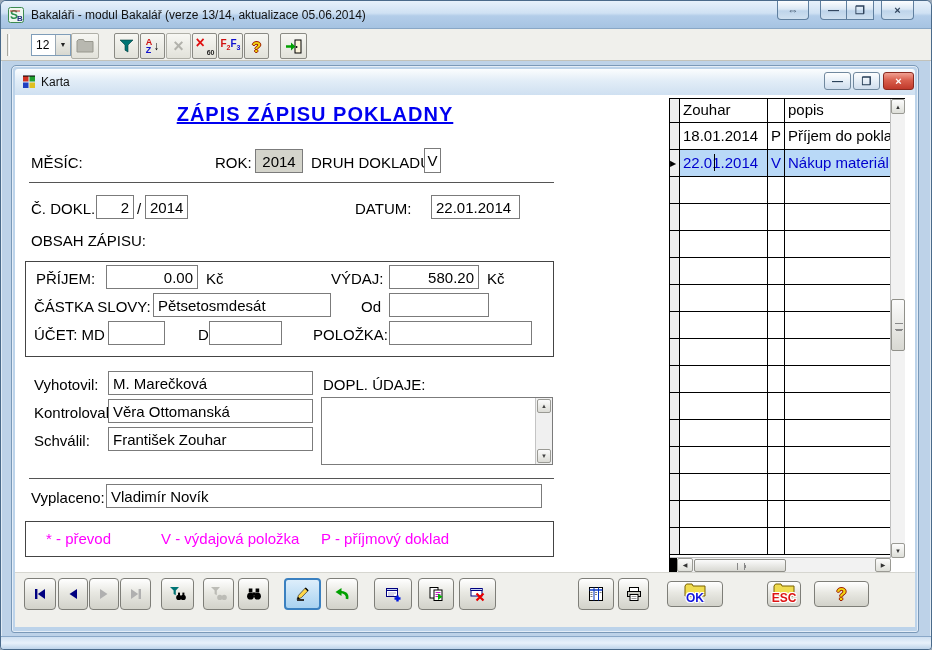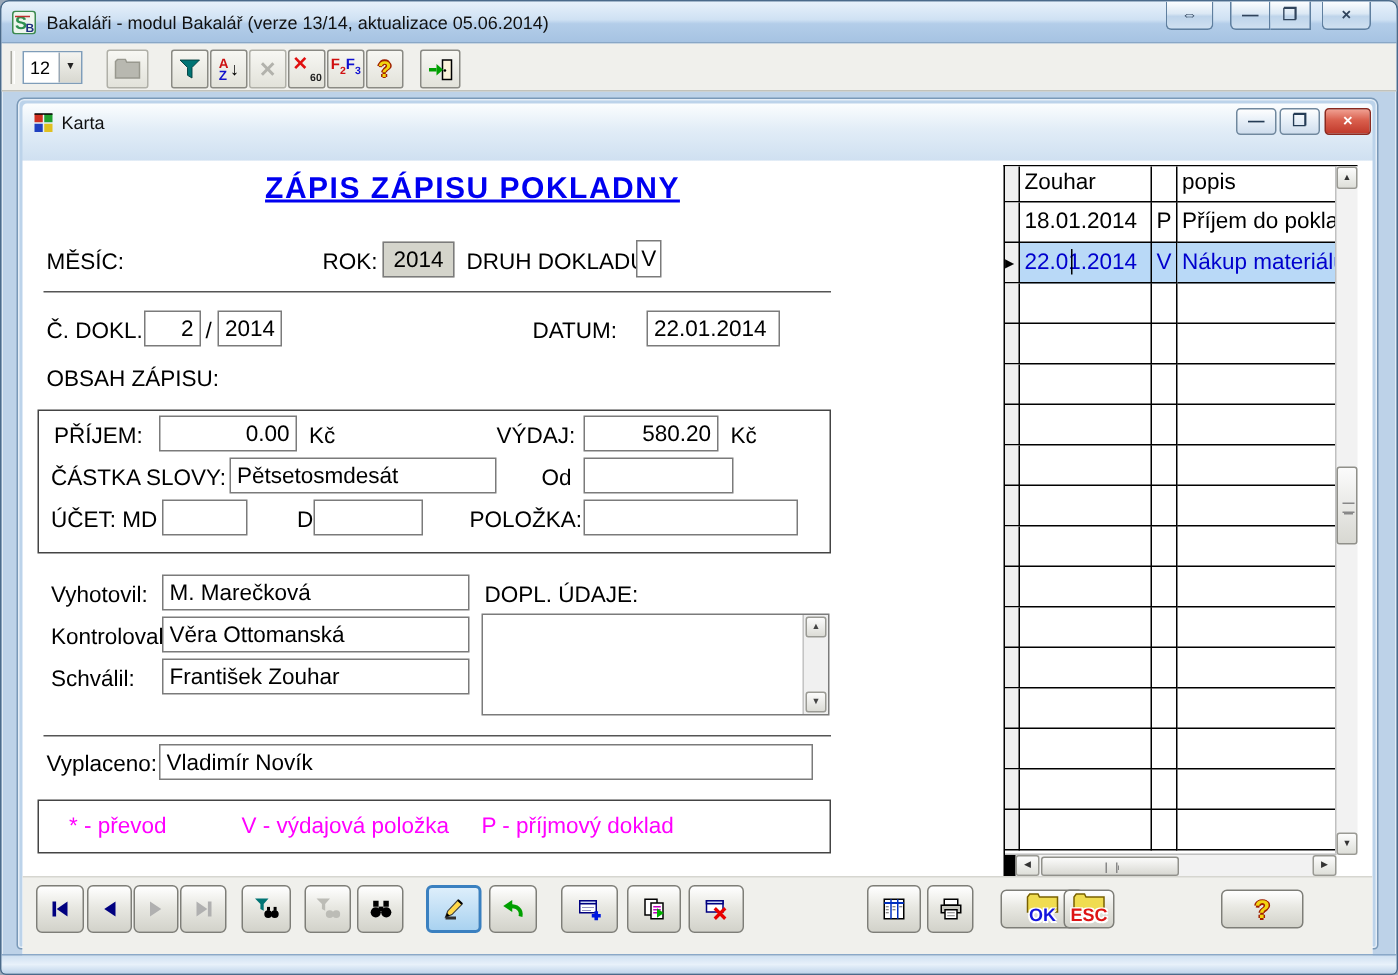--- a/index.html
+++ b/index.html
@@ -16,21 +16,21 @@
   .capbtn{position:absolute;top:0;height:19px;border:1px solid #5f7f9f;border-top:none;
     background:linear-gradient(#fdfeff,#dbe8f4 45%,#bed4ea 55%,#cfe0f0);
     border-radius:0 0 4px 4px;text-align:center;font-size:11px;line-height:18px;color:#30445c;font-weight:bold;}
   .capbtn.resize{right:122px;width:32px;}
   .capbtn.minb{right:84px;width:27px;border-radius:0 0 0 4px;}
   .capbtn.maxb{right:57px;width:27px;border-radius:0;border-left:none;}
   .capbtn.closeb{right:17px;width:33px;}
   
   .toolbar{position:absolute;left:0;top:28px;width:100%;height:32px;background:#f0f0ec;border-bottom:1px solid #c2c2ba;}
   .grip{position:absolute;left:6px;top:5px;width:3px;height:22px;border-left:1px solid #a8a8a0;border-right:1px solid #fff;}
-  .combo{position:absolute;left:14px;top:5px;width:40px;height:22px;border:1px solid #7f9db9;background:#fff;}
+  .combo{position:absolute;left:30px;top:5px;width:40px;height:22px;border:1px solid #7f9db9;background:#fff;}
   .combo input{position:absolute;left:0;top:0;width:24px;height:20px;border:none;font:12px "Liberation Sans",sans-serif;padding-left:4px;outline:none;}
   .combo .drop{position:absolute;right:0;top:0;width:15px;height:20px;background:linear-gradient(#f4f4f0,#d8d8d0);
     border-left:1px solid #9aa8b4;font-size:7px;text-align:center;line-height:20px;color:#222;}
   .tbtn{position:absolute;top:4px;width:25px;height:26px;border:1px solid #8a8a84;border-radius:2px;
     background:linear-gradient(#f7f7f3,#e2e2da);display:flex;align-items:center;justify-content:center;}
   .tbtn.dis{border-color:#b0b0a8;}
   .azwrap{display:flex;align-items:center;}
   .azcol{display:flex;flex-direction:column;font-size:9px;font-weight:bold;line-height:8px;}
   .aza{color:#cc1111;} .azz{color:#1111cc;}
   .azarrow{font-size:12px;color:#000;margin-left:1px;font-weight:bold;}
@@ -40,21 +40,21 @@
   .x60wrap .xsub{position:absolute;right:-1px;bottom:-1px;font-size:7px;font-weight:bold;color:#222;}
   .f2f3{font-size:10px;font-weight:bold;line-height:10px;}
   .f2f3 .f2{color:#d01010;} .f2f3 .f3{color:#1010d0;}
   .f2f3 sub{font-size:7px;}
   .qmark{font-size:15px;font-weight:bold;color:#f2d410;
     text-shadow:1px 0 #a02000,-1px 0 #a02000,0 1px #a02000,0 -1px #a02000;}
   
   .karta{position:absolute;left:10px;top:64px;width:908px;height:568px;background:#bcd3ea;
     border:1px solid #7a99b8;border-radius:5px 5px 3px 3px;padding:3px;
     box-shadow:inset 0 0 0 1px rgba(255,255,255,.6);}
-  .karta-tb{position:relative;height:38px;background:linear-gradient(#fbfdfe,#e2edf7 45%,#cfe0f1);border-radius:3px 3px 0 0;}
+  .karta-tb{position:relative;height:26px;background:linear-gradient(#fbfdfe,#e2edf7 45%,#cfe0f1);border-radius:3px 3px 0 0;}
   .karta-tb .ktitle{position:absolute;left:26px;top:0;line-height:26px;font-size:12px;color:#111;}
   .klogo{position:absolute;left:6px;top:5px;}
   .kbtn{position:absolute;top:3px;height:18px;border:1px solid #70889e;border-radius:3px;text-align:center;
     background:linear-gradient(#fefefe,#e8f0f8 45%,#cfdded);font-size:11px;line-height:16px;color:#253c55;font-weight:bold;}
   .kbtn.kmin{right:64px;width:27px;}
   .kbtn.kmax{right:35px;width:27px;}
   .kbtn.kclose{right:1px;width:31px;background:linear-gradient(#f0a092,#d95f4d 45%,#c0392b);border-color:#8a2a20;color:#fff;}
   .karta-body{position:relative;width:900px;height:532px;background:#fff;overflow:hidden;}
   
   .lbl{position:absolute;font-size:15px;color:#000;white-space:nowrap;}
@@ -490,21 +490,21 @@
             <rect x="4" y="8.5" width="8" height="6" fill="#fff" stroke="#000"></rect>
             <path d="M5.5 10.5h5M5.5 12.5h5" stroke="#808080" stroke-width=".8"></path>
           </svg>
         </div>
         <div class="wbtn" style="left:652px;width:56px;">
           <svg class="fold" width="22" height="14" viewBox="0 0 22 14">
             <path d="M1 13V3l1.5-2h5.5l1 2H21v10z" fill="#f0dc50" stroke="#786000"></path>
           </svg>
           <span class="wlabel ok">OK</span>
         </div>
-        <div class="wbtn" style="left:694px;width:34px;text-decoration:underline;">
+        <div class="wbtn" style="left:752px;width:34px;text-decoration:underline;">
           <svg class="fold" width="22" height="14" viewBox="0 0 22 14">
             <path d="M1 13V3l1.5-2h5.5l1 2H21v10z" fill="#f0dc50" stroke="#786000"></path>
           </svg>
           <span class="wlabel esc">ESC</span>
         </div>
         <div class="wbtn" style="left:799px;width:55px;">
           <span class="bigq">?</span>
         </div>
       </div>
 

